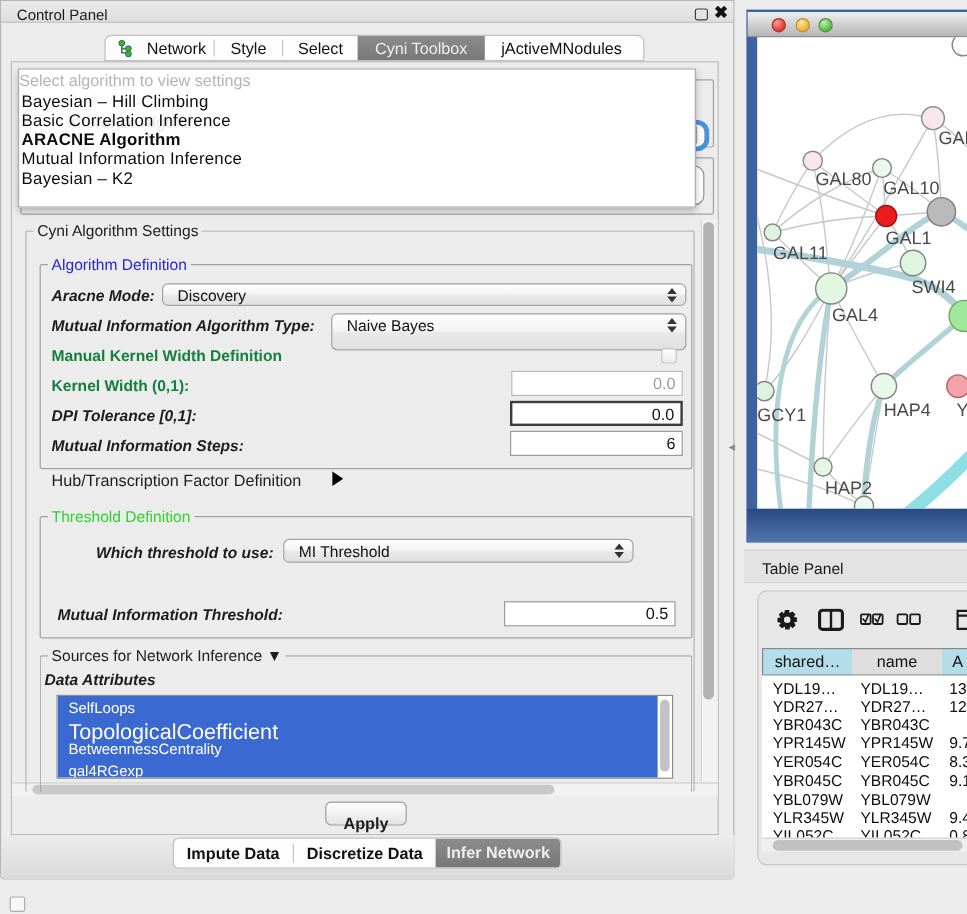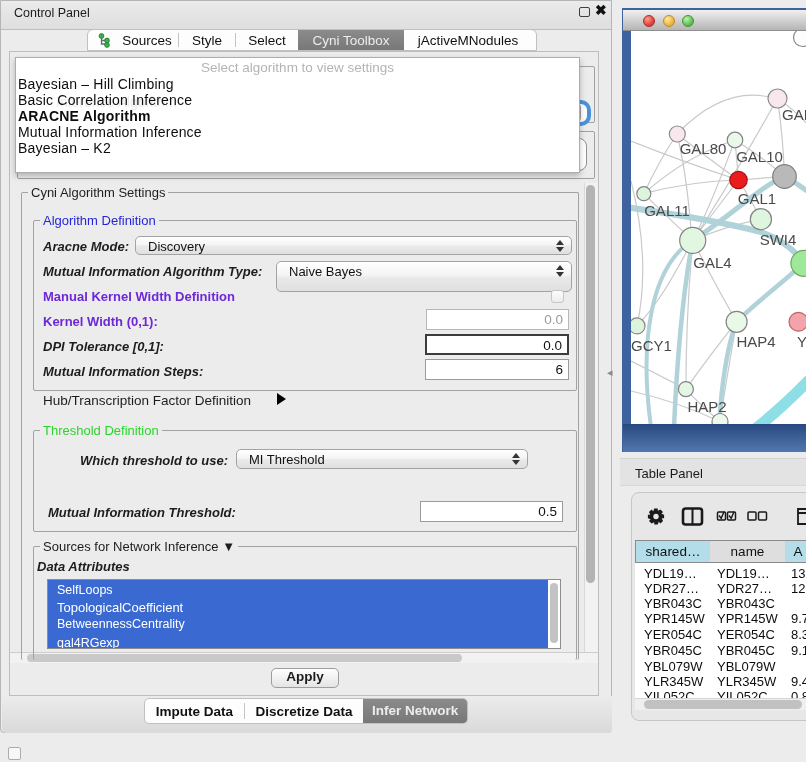--- a/index.html
+++ b/index.html
@@ -2,50 +2,50 @@
 <html><head><meta charset="utf-8">
 <style>
 *{margin:0;padding:0;box-sizing:border-box;}
 html,body{width:806px;height:762px;overflow:hidden;background:#ececec;
   font-family:"Liberation Sans",sans-serif;}
 .abs{position:absolute;}
 #stage{position:relative;width:806px;height:762px;}
 
 #cp{left:0;top:8;width:612px;height:733px;background:#ececec;
   border:1px solid #b5b5b5;border-radius:0 0 4px 4px;}
-#cptitle{left:0;top:0;width:610px;height:29px;background:linear-gradient(#ebebeb,#dedede);
+#cptitle{left:0;top:0;width:610px;height:18px;background:linear-gradient(#ebebeb,#dedede);
   border-bottom:1px solid #bdbdbd;}
 #cptitle span{position:absolute;left:13px;top:5px;font-size:12.5px;color:#1b1b1b;}
 #btnfloat{left:578px;top:5.5px;width:10.5px;height:10.5px;border:1.5px solid #3f3f3f;border-radius:2px;}
 #btnclose{left:594px;top:1px;font-size:14px;font-weight:bold;color:#111;}
 
 .tabbar{background:#fdfdfd;border:1px solid #c0c0c0;display:flex;align-items:center;}
 .tabbar .t{font-size:13.5px;color:#111;text-align:center;position:relative;}
 .tabbar .sep{width:1px;height:70%;background:#c4c4c4;}
 .tsel{background:linear-gradient(#8b8b8b,#787878);color:#ededed !important;}
 
 #content{left:8px;top:50px;width:590px;height:645px;border:1px solid #bdbdbd;background:#ececec;}
 .grp{position:absolute;border:1px solid #a2a2a2;border-radius:2px;}
 .gt{position:absolute;top:-8px;left:6px;background:#ececec;padding:0 3px;font-size:13px;color:#1d1d1d;white-space:nowrap;}
 .blab{position:absolute;font-size:13px;font-weight:bold;color:#1d1d1d;white-space:nowrap;font-style:italic;}
-.dlab{position:absolute;font-size:13px;font-weight:bold;color:#6d28d9;white-space:nowrap;}
+.dlab{position:absolute;font-size:13px;font-weight:bold;color:#15803d;white-space:nowrap;}
 .combo{position:absolute;border:1px solid #a3a3a3;border-radius:5px;
   background:linear-gradient(#ffffff,#f4f4f4 45%,#e9e9e9 55%,#e0e0e0);
   font-size:13px;color:#111;}
 .combo span{position:absolute;left:12px;top:2px;}
 .arr{position:absolute;right:7px;width:8px;}
 .arr i{position:absolute;left:0;width:0;height:0;border-left:4px solid transparent;border-right:4px solid transparent;}
 .au{top:3px;border-bottom:5px solid #333;}
 .ad{top:10px;border-top:5px solid #333;}
 .inp{position:absolute;background:#fff;border:1px solid #9b9b9b;font-size:13.5px;
   color:#111;text-align:right;padding:2px 5px 0 0;}
 
 #popup{left:15px;top:57px;width:565px;height:116px;background:#fff;
   border:1px solid #adadad;box-shadow:0 3px 6px rgba(0,0,0,0.25);z-index:50;}
-#popup .hd{position:absolute;top:2px;width:100%;text-align:center;font-size:13.5px;color:#b4b4b4;}
+#popup .hd{position:absolute;top:2px;width:100%;text-align:left;font-size:13.5px;color:#b4b4b4;}
 #popup .it{position:absolute;left:2px;font-size:14px;letter-spacing:0.2px;color:#0d0d0d;white-space:nowrap;}
 
 #nw{left:622px;top:8px;width:184px;height:444px;background:#3c62a0;}
 #nwtitle{left:1px;top:2px;width:183px;height:21px;
   background:linear-gradient(#f0f0f0,#c6c6c6 70%,#b5b5b5);border-bottom:1px solid #8e8e8e;}
 .tl{position:absolute;top:7px;width:12px;height:12px;border-radius:50%;}
 #canvas{left:9px;top:23px;width:175px;height:393px;background:#fff;overflow:hidden;}
 #nwbot{left:1px;top:416px;width:183px;height:28px;background:linear-gradient(#28497f,#5277af);}
 
 #tpbar{left:620px;top:458px;width:186px;height:28px;background:#e3e3e3;
@@ -68,21 +68,21 @@
   <div id="btnclose" class="abs">✖</div>
 
   <div class="tabbar abs" style="left:86px;top:28px;width:450px;height:22px;border-radius:6px 6px 0 0;">
     <div style="width:10px"></div>
     <svg width="14" height="15" viewBox="0 0 14 15" style="margin-right:4px">
       <path d="M3.5 4 L3.5 11 L8 11 M3.5 7.5 L8 7.5" stroke="#5a6b7a" stroke-width="1.3" fill="none"></path>
       <circle cx="3.5" cy="3" r="2.4" fill="#3fae4a" stroke="#1c7a28" stroke-width="0.8"></circle>
       <circle cx="9" cy="7.5" r="2.4" fill="#3fae4a" stroke="#1c7a28" stroke-width="0.8"></circle>
       <circle cx="9" cy="12" r="2.4" fill="#3fae4a" stroke="#1c7a28" stroke-width="0.8"></circle>
     </svg>
-    <div class="t" style="width:62px">Sources</div>
+    <div class="t" style="width:62px">Network</div>
     <div class="sep"></div>
     <div class="t" style="width:56px">Style</div>
     <div class="sep"></div>
     <div class="t" style="width:62px">Select</div>
     <div class="t tsel" style="width:106px;height:100%;padding-top:3px;">Cyni Toolbox</div>
     <div class="t" style="width:128px">jActiveMNodules</div>
   </div>
 
   <div id="content" class="abs"></div>
 
@@ -147,27 +147,27 @@
   <div class="blab" style="left:47px;top:504px;">Mutual Information Threshold:</div>
   <div class="inp" style="left:419px;top:500px;width:143px;height:21px;">0.5</div>
 
   <div class="grp" style="left:32px;top:545px;width:544px;height:114px;border-bottom:none;">
     <span class="gt">Sources for Network Inference ▼</span>
   </div>
   <div class="blab" style="left:36px;top:558px;">Data Attributes</div>
   <div class="abs" style="left:46px;top:578px;width:514px;height:70px;background:#fff;border:1px solid #8d8d8d;overflow:hidden;padding-left:32px;">
     <div class="abs" style="left:0px;top:0px;width:500px;height:70px;background:#3b69d2;"></div>
     <div class="abs" style="left:9px;top:3px;font-size:12.5px;color:#fff;">SelfLoops</div>
-    <div class="abs" style="left:9px;top:20px;font-size:13px;color:#fff;">TopologicalCoefficient</div>
+    <div class="abs" style="left:9px;top:20px;font-size:18px;color:#fff;">TopologicalCoefficient</div>
     <div class="abs" style="left:9px;top:37px;font-size:12.5px;color:#fff;">BetweennessCentrality</div>
     <div class="abs" style="left:9px;top:56px;font-size:12.5px;color:#fff;">gal4RGexp</div>
     <div class="abs" style="left:502px;top:3px;width:8px;height:60px;background:#c3c3c3;border-radius:4px;"></div>
   </div>
 
-  <div class="abs" style="left:270px;top:667px;width:68px;height:20px;background:linear-gradient(#ffffff,#f1f1f1 50%,#e4e4e4);border:1px solid #9d9d9d;border-radius:5px;text-align:center;font-size:13.5px;font-weight:bold;color:#1d1d1d;padding-top:0;">Apply</div>
+  <div class="abs" style="left:270px;top:667px;width:68px;height:20px;background:linear-gradient(#ffffff,#f1f1f1 50%,#e4e4e4);border:1px solid #9d9d9d;border-radius:5px;text-align:center;font-size:13.5px;font-weight:bold;color:#1d1d1d;padding-top:10px;">Apply</div>
 
   <div class="abs" style="left:1px;top:695px;width:610px;height:37px;background:linear-gradient(#ececec,#d9d9d9);border-radius:0 0 4px 4px;"></div>
 
   <div class="tabbar abs" style="left:143px;top:697px;width:324px;height:26px;border-radius:5px;overflow:hidden;">
     <div class="t" style="width:99px;font-weight:bold;">Impute Data</div>
     <div class="sep"></div>
     <div class="t" style="width:119px;font-weight:bold;">Discretize Data</div>
     <div class="t tsel" style="width:104px;height:100%;padding-top:4px;font-weight:bold;">Infer Network</div>
   </div>
 </div>

